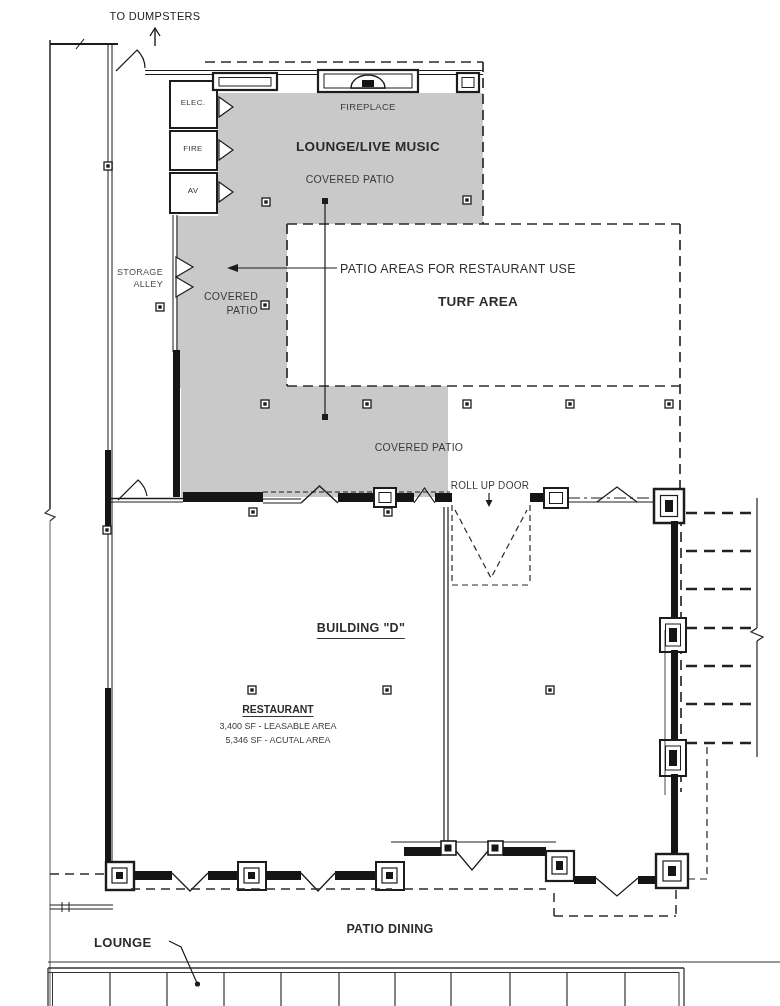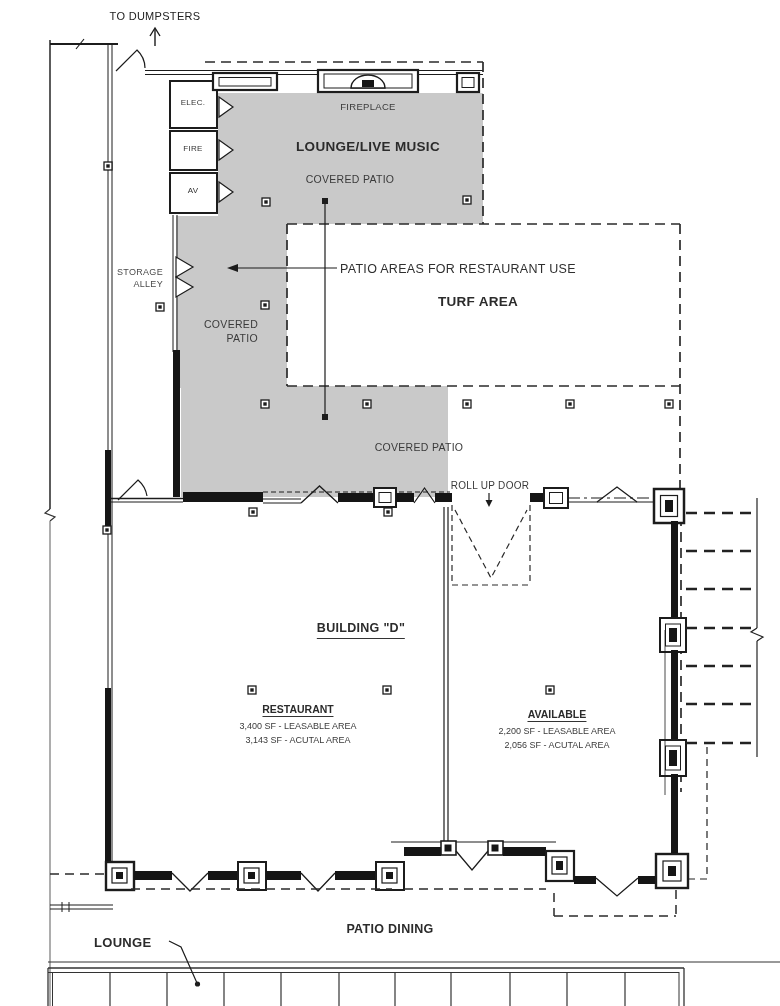--- a/index.html
+++ b/index.html
@@ -274,37 +274,32 @@
   <div class="lbl" style="left:140px;top:266px;font-size:9px;color:#4a4a4a;">STORAGE
 ALLEY</div>
 
   <div class="lbl" style="left:193px;top:98px;font-size:8px;color:#333;">ELEC.</div>
   <div class="lbl" style="left:193px;top:144px;font-size:8px;color:#333;">FIRE</div>
   <div class="lbl" style="left:193px;top:186px;font-size:8px;color:#333;">AV</div>
 
   <div class="lbl" style="left:368px;top:101px;font-size:9.5px;">FIREPLACE</div>
   <div class="lbl b" style="left:368px;top:138px;font-size:13.5px;">LOUNGE/LIVE MUSIC</div>
   <div class="lbl" style="left:350px;top:172px;font-size:10.5px;">COVERED PATIO</div>
-  <div class="lbl" style="left:231px;top:289px;font-size:10.5px;margin-top:28px;">COVERED
+  <div class="lbl" style="left:231px;top:289px;font-size:10.5px;">COVERED
 PATIO</div>
   <div class="lbl noctr" style="left:340px;top:261px;font-size:12.5px;color:#2f2f2f;">PATIO AREAS FOR RESTAURANT USE</div>
   <div class="lbl b" style="left:478px;top:293px;font-size:13.5px;">TURF AREA</div>
   <div class="lbl" style="left:419px;top:440px;font-size:10.5px;">COVERED PATIO</div>
   <div class="lbl" style="left:490px;top:479px;font-size:10px;">ROLL UP DOOR</div>
 
   <div class="lbl b u" style="left:361px;top:620px;font-size:12.5px;">BUILDING "D"</div>
 
-  <div class="suite" style="left:278px;top:699px;margin-left:20px;">
+  <div class="suite" style="left:278px;top:699px;">
     <div><span class="nm">RESTAURANT</span></div>
     <div class="ln">3,400 SF - LEASABLE AREA</div>
-    <div class="ln">3,143 SF - ACUTAL AREA</div>
+    <div class="ln">5,346 SF - ACUTAL AREA</div>
   </div>
 
-  <div class="suite" style="left:557px;top:704px;">
-    <div><span class="nm">AVAILABLE</span></div>
-    <div class="ln">2,200 SF - LEASABLE AREA</div>
-    <div class="ln">2,056 SF - ACUTAL AREA</div>
-  </div>
 
   <div class="lbl b" style="left:390px;top:921px;font-size:12.5px;">PATIO DINING</div>
   <div class="lbl b noctr" style="left:94px;top:934px;font-size:13px;">LOUNGE</div>
 
 </div>
 
 </body></html>

